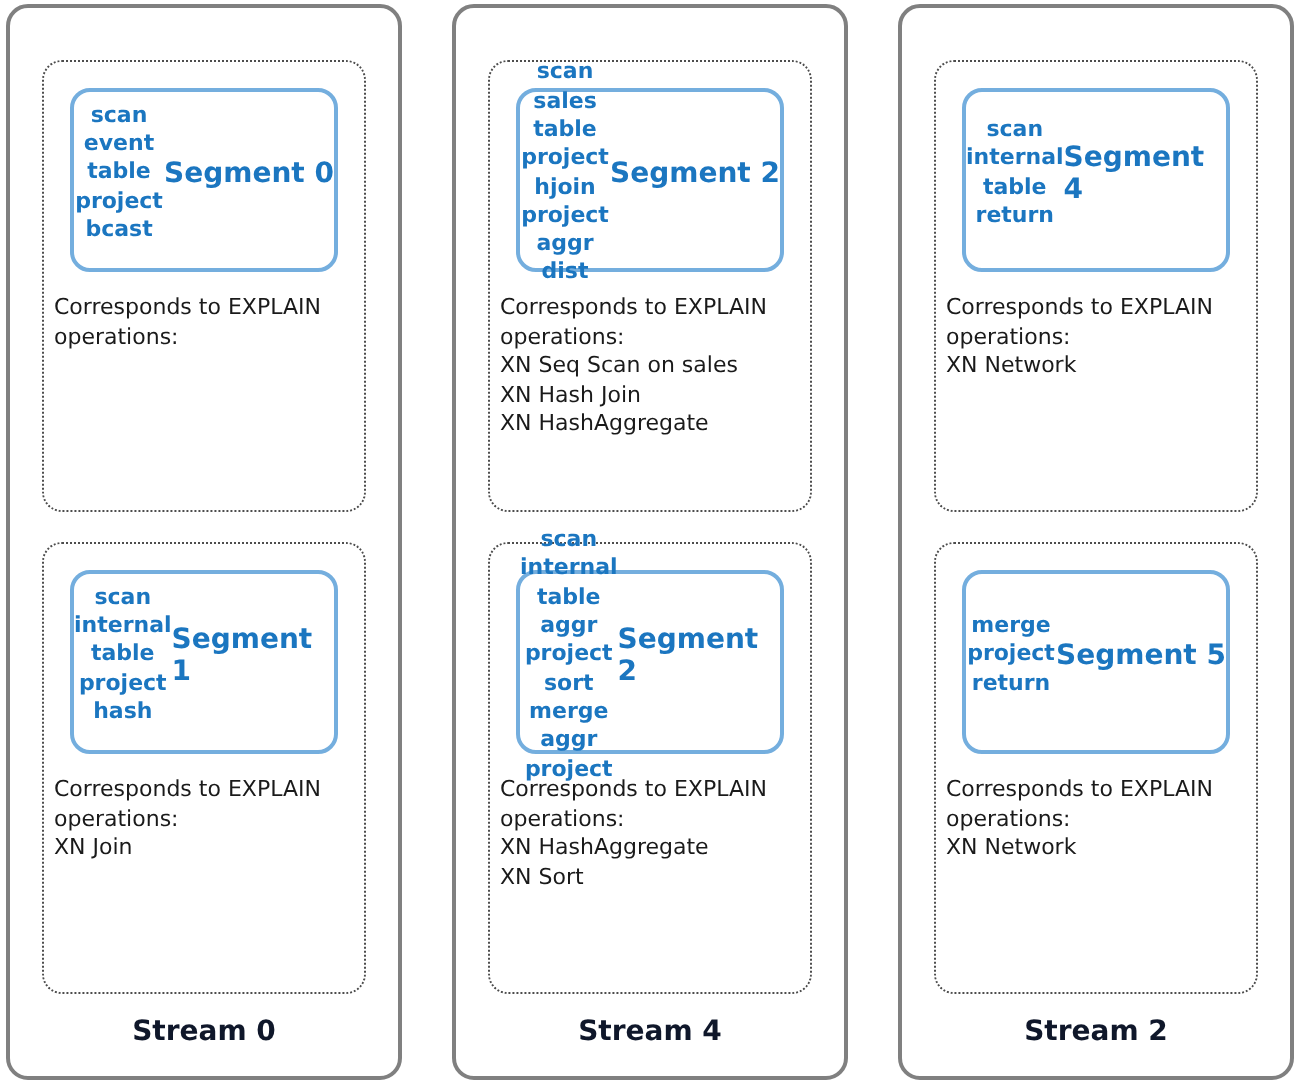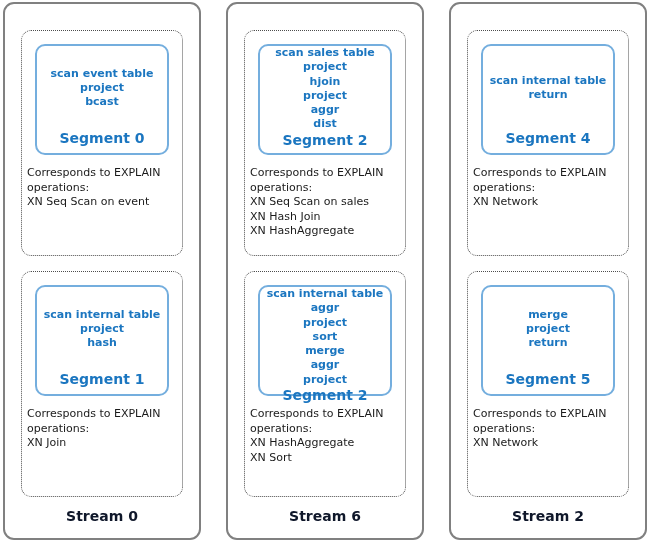--- a/index.html
+++ b/index.html
@@ -34,25 +34,25 @@
   .segment-group {
     border: 1px dotted var(--group-border);
     border-radius: 10px;
     height: 226px;
     padding: 13px 5px 6px 5px;
   }
   .segment-group.first { margin-bottom: 15px; }
   .segment-box {
     border: 2px solid var(--segment-border);
     border-radius: 10px;
-    height: 111px;
+    height: 92px;
     width: 134px;
     margin: 0 auto;
     display: flex;
-    flex-direction: column;
+    flex-direction: row;
     align-items: center;
     padding-bottom: 7px;
     background: #ffffff;
   }
   .segment-ops {
     flex: 1;
     display: flex;
     align-items: center;
     justify-content: center;
     text-align: center;
@@ -92,21 +92,20 @@
   <div class="stream-column">
     <div class="segment-group first">
       <div class="segment-box">
         <div class="segment-ops">scan event table
 project
 bcast</div>
         <div class="segment-label">Segment 0</div>
       </div>
       <div class="explain">
         <div class="explain-heading">Corresponds to EXPLAIN operations:</div>
-        <div class="explain-ops">XN Seq Scan on event</div>
       </div>
     </div>
     <div class="segment-group">
       <div class="segment-box">
         <div class="segment-ops">scan internal table
 project
 hash</div>
         <div class="segment-label">Segment 1</div>
       </div>
       <div class="explain">
@@ -145,21 +144,21 @@
 aggr
 project</div>
         <div class="segment-label">Segment 2</div>
       </div>
       <div class="explain">
         <div class="explain-heading">Corresponds to EXPLAIN operations:</div>
         <div class="explain-ops">XN HashAggregate
 XN Sort</div>
       </div>
     </div>
-    <div class="stream-label">Stream 6</div>
+    <div class="stream-label">Stream 4</div>
   </div>
 
   <div class="stream-column">
     <div class="segment-group first">
       <div class="segment-box">
         <div class="segment-ops">scan internal table
 return</div>
         <div class="segment-label">Segment 4</div>
       </div>
       <div class="explain">

